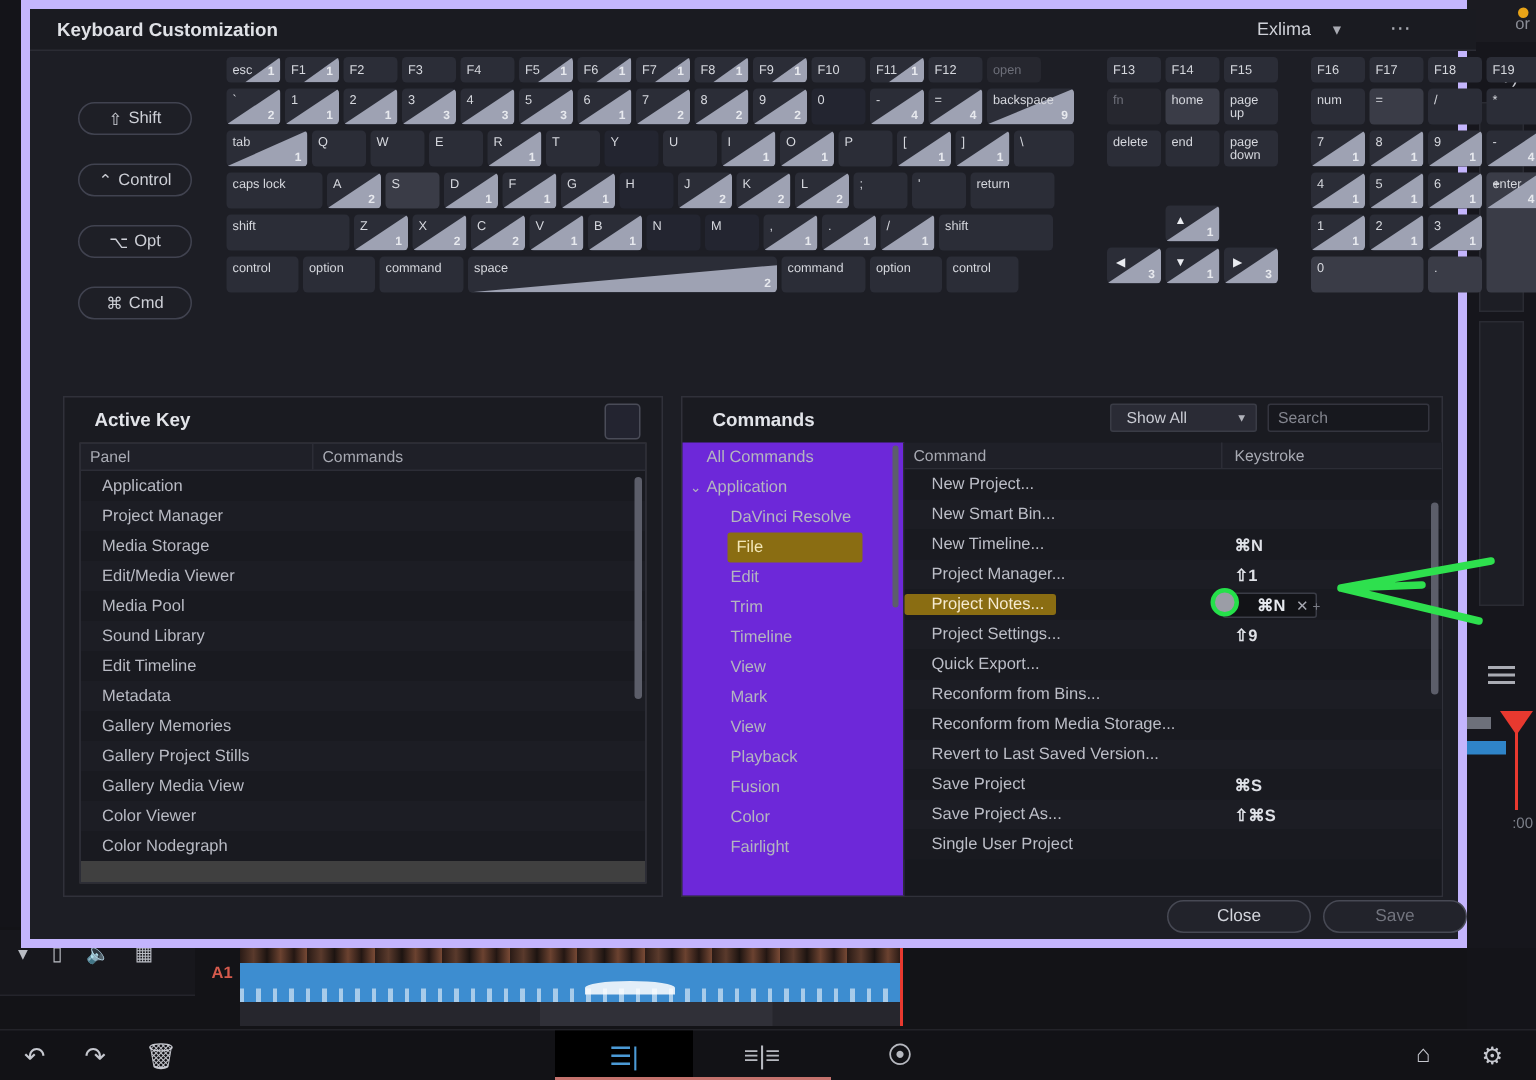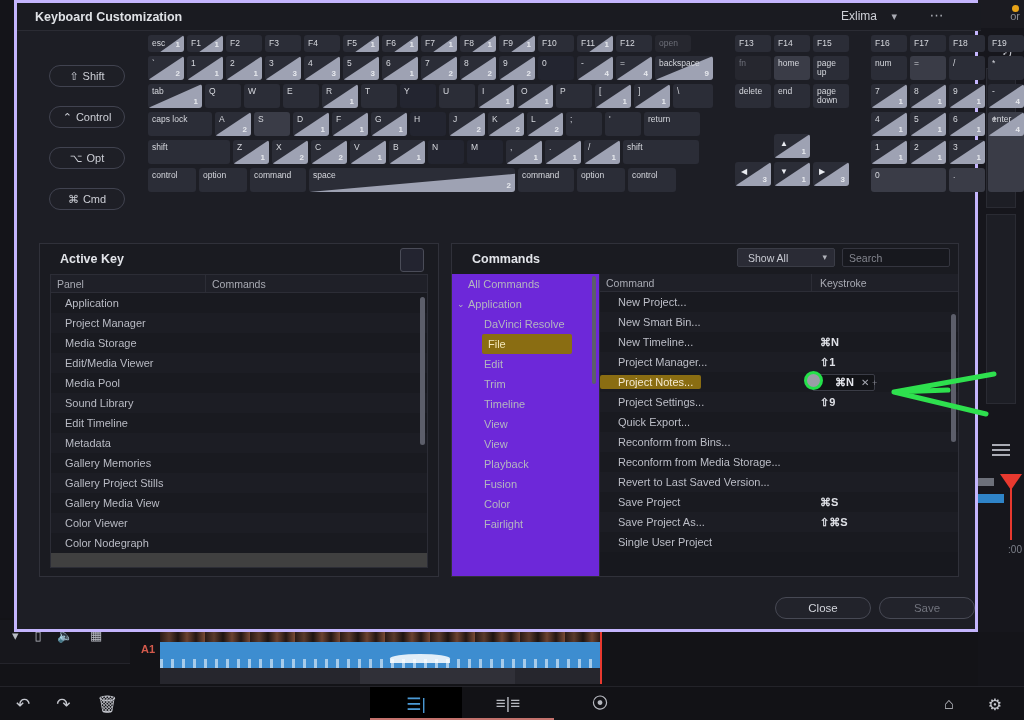--- a/index.html
+++ b/index.html
@@ -49,21 +49,21 @@
   .bottombar { position: absolute; left: 0; top: 686px; width: 1024px; height: 34px; background: #121216; border-top: 1px solid #232329; }
   .bb-left { position: absolute; left: 16px; top: 0; height: 34px; display: flex; align-items: center; gap: 26px; color: #c6c8cf; font-size: 17px; }
   .bb-center { position: absolute; left: 370px; top: 0; height: 34px; display: flex; align-items: center; gap: 0; }
   .bb-btn { width: 92px; height: 34px; display: flex; align-items: center; justify-content: center; color: #b7b9c0; font-size: 17px; }
   .bb-btn.active { background: #000; color: #4b9ad6; }
   .bb-right { position: absolute; right: 22px; top: 0; height: 34px; display: flex; align-items: center; gap: 34px; color: #c6c8cf; font-size: 16px; }
   .bb-underline { position: absolute; left: 370px; top: 718px; width: 184px; height: 2px; background: #c4726d; }
 
   
   .dialog { position: absolute; left: 14px; top: 0; width: 964px; height: 632px;
-     background: #1d1e25; border: 3px solid #c4b5fd; }
+     background: #1d1e25; border: 6px solid #c4b5fd; }
   .dlg-title { position: absolute; left: 0; top: 0; width: 964px; height: 28px;
      background: #1a1b21; border-bottom: 1px solid #2b2c34; }
   .dlg-title-text { position: absolute; left: 18px; top: 7px; font-size: 12.5px; color: #dfe1e6; font-weight: bold; }
   .dlg-preset { position: absolute; right: 98px; top: 6px; font-size: 12px; color: #cfd1d8; }
   .dlg-chev { position: absolute; right: 78px; top: 7px; font-size: 11px; color: #a9abb3; }
   .dlg-dots { position: absolute; right: 30px; top: 4px; font-size: 14px; color: #a9abb3; letter-spacing: 1.5px; }
 
   
   .mods { position: absolute; left: 32px; top: 62px; display: flex; flex-direction: column; gap: 19px; }
   .mod-pill { width: 76px; height: 22px; border: 1px solid #414350; border-radius: 11px;
@@ -87,21 +87,21 @@
   .key.solid { background: #3a3c47; }
   .key.dim { background: #26272f; color: #6d6f79; }
   .key.dark { background: #232530; }
   .key.wide-tri::after { content: ""; position: absolute; inset: 0; z-index: 1;
      background: #9ea2b3; clip-path: polygon(0 100%, 100% 24%, 100% 100%); }
   .key .arrow { position: absolute; left: 6px; top: 5px; z-index: 3; font-size: 8px; color: #e9ebf0; }
   .kb-group { display: inline-block; vertical-align: top; }
   .kb-gap { display: inline-block; width: 22px; }
 
   
-  .panels { position: absolute; left: 22px; top: 240px; width: 920px; height: 334px; }
+  .panels { position: absolute; left: 22px; top: 258px; width: 920px; height: 334px; }
   .panel { position: absolute; top: 0; background: #1a1b21; border: 1px solid #30313a; }
   .panel-active { left: 0; width: 400px; height: 334px; }
   .panel-cmds { left: 412px; width: 508px; height: 334px; }
   .panel-head { position: relative; height: 32px; }
   .panel-head .ttl { position: absolute; left: 20px; top: 8px; font-size: 12.5px; color: #e2e4e9; font-weight: bold; }
   .akey-checkbox { position: absolute; right: 14px; top: 4px; width: 24px; height: 24px;
      background: #232430; border: 1px solid #4a4c58; border-radius: 3px; }
 
   .tbl { position: absolute; left: 10px; top: 30px; right: 10px; bottom: 8px;
      background: #404040; border: 1px solid #2c2d36; overflow: hidden; }
@@ -736,20 +736,21 @@
         <div class="cmd-body">
           <div class="cmd-tree">
             <div class="tree-item lvl1">All Commands</div>
               <div class="tree-item lvl1">Application<span class="tree-chev">⌄</span></div>
               <div class="tree-item">DaVinci Resolve</div>
               <div class="tree-item sel">File</div>
               <div class="tree-item">Edit</div>
               <div class="tree-item">Trim</div>
               <div class="tree-item">Timeline</div>
               <div class="tree-item">View</div>
+              <div class="tree-item">Mark</div>
               <div class="tree-item">View</div>
               <div class="tree-item">Playback</div>
               <div class="tree-item">Fusion</div>
               <div class="tree-item">Color</div>
               <div class="tree-item">Fairlight</div>
               <div class="tree-divider"></div>
             <div class="tree-scroll"></div>
           </div>
           <div class="cmd-table">
             <div class="ct-head">

